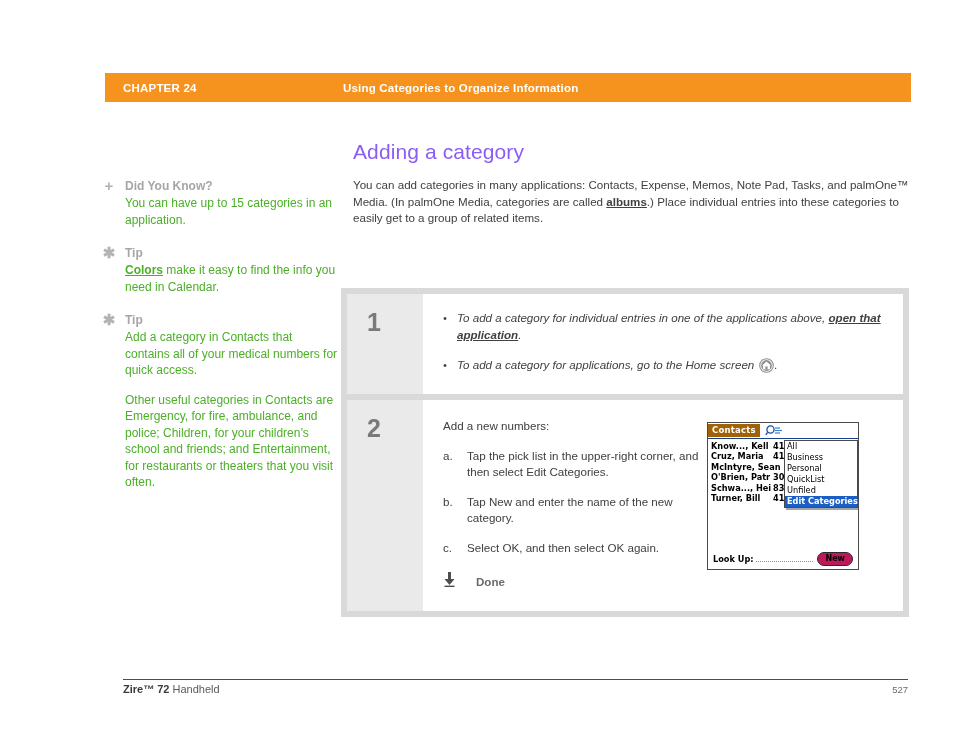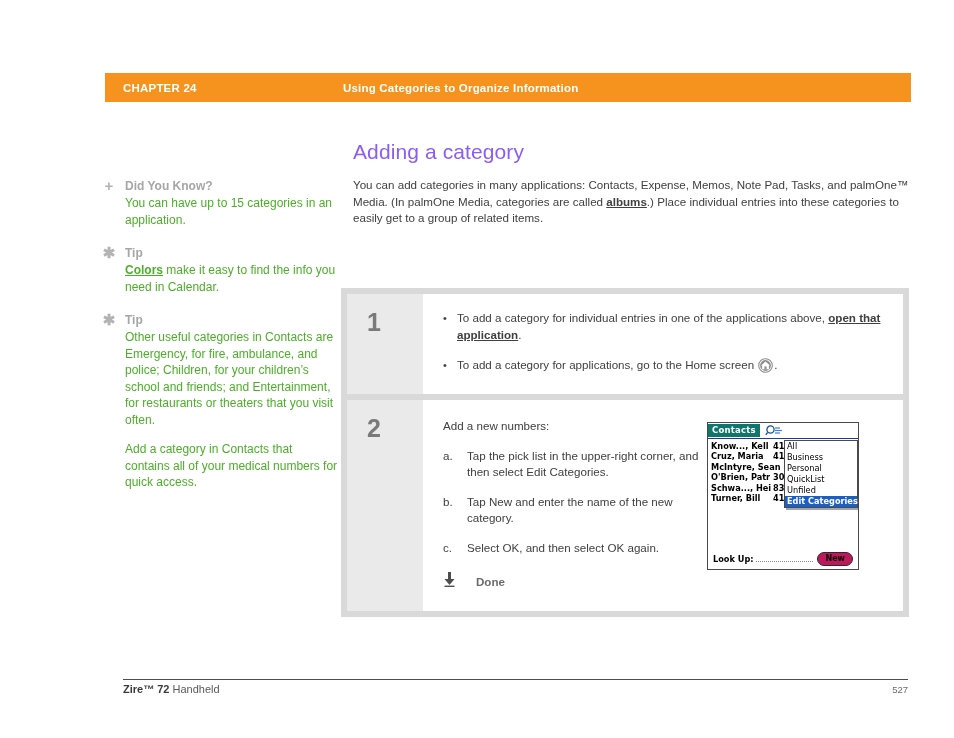--- a/index.html
+++ b/index.html
@@ -146,20 +146,21 @@
   }
 
   .bullet-list { margin: 0; padding: 0; list-style: none; }
   .bullet-item {
     position: relative;
     padding-left: 14px;
     font-size: 11.6px;
     line-height: 16.5px;
     color: #404040;
     margin-bottom: 14px;
+    font-style: italic;
   }
   .bullet-item:last-child { margin-bottom: 0; }
   .bullet-item::before {
     content: "\2022";
     position: absolute;
     left: 0;
     top: 0;
     color: #404040;
     font-size: 11px;
   }
@@ -224,21 +225,21 @@
     overflow: hidden;
   }
   .pda-titlebar {
     height: 15px;
     display: flex;
     align-items: center;
     border-bottom: 1.5px solid #1b3f8f;
     position: relative;
   }
   .pda-title {
-    background: #0f766e;
+    background: #a16207;
     color: #ffffff;
     font-size: 8.5px;
     font-weight: bold;
     padding: 0px 4px 1px 4px;
     line-height: 12px;
     letter-spacing: 0.2px;
   }
   .pda-magnifier { margin-left: 5px; display: block; }
   .pda-list {
     padding: 2px 3px 0 3px;
@@ -348,22 +349,22 @@
 
   <div class="side-block">
     <div class="side-icon">✱</div>
     <div class="side-label">Tip</div>
     <p class="side-text"><span class="link">Colors</span><span> make it easy to find the info you need in Calendar.</span></p>
   </div>
 
   <div class="side-block">
     <div class="side-icon">✱</div>
     <div class="side-label">Tip</div>
+    <p class="side-text">Add a category in Contacts that contains all of your medical numbers for quick access.</p>
     <p class="side-text">Other useful categories in Contacts are Emergency, for fire, ambulance, and police; Children, for your children’s school and friends; and Entertainment, for restaurants or theaters that you visit often.</p>
-    <p class="side-text">Add a category in Contacts that contains all of your medical numbers for quick access.</p>
   </div>
 
 </div>
 
 <div class="main">
   <h1 class="page-heading">Adding a category</h1>
   <p class="body-para"><span>You can add categories in many applications: Contacts, Expense, Memos, Note Pad, Tasks, and palmOne™ Media. (In palmOne Media, categories are called </span><span class="ul-link">albums</span><span>.) Place individual entries into these categories to easily get to a group of related items.</span></p>
 </div>
 
 <div class="steps">

